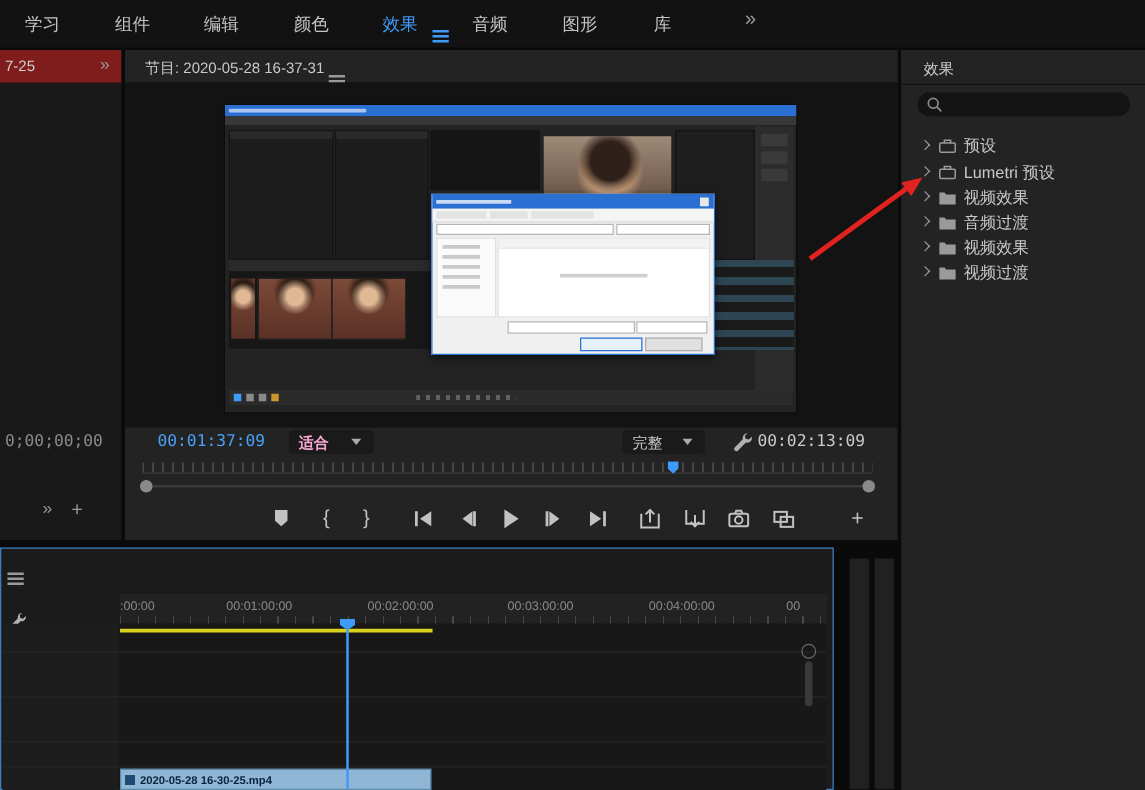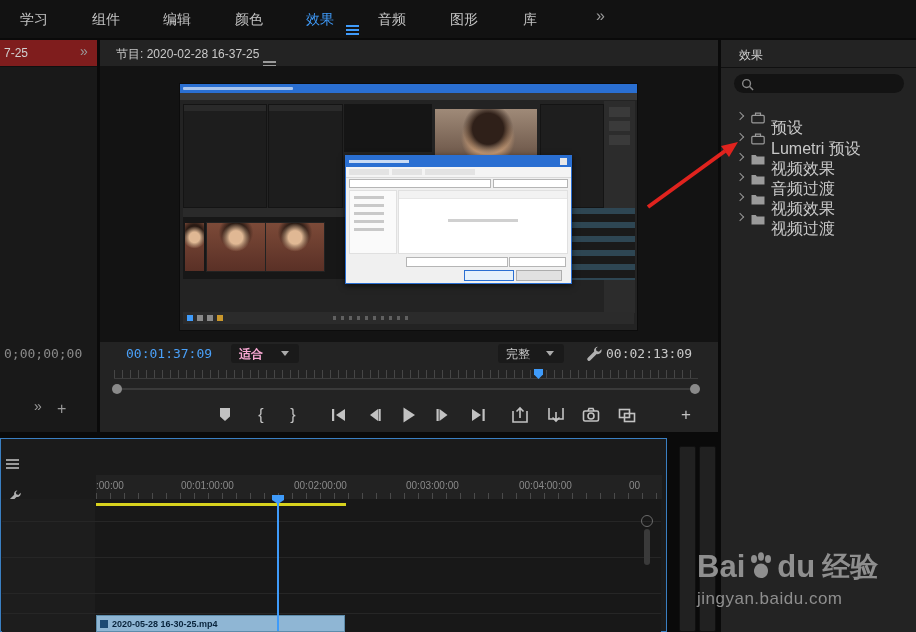--- a/index.html
+++ b/index.html
@@ -13,21 +13,21 @@
   .hamb::before{top:-4px}.hamb::after{top:4px}
   .hamb.blue{background:#3f9bfa;}
   .chev{display:inline-block;width:5px;height:5px;border-top:1.5px solid #969696;border-right:1.5px solid #969696;transform:rotate(45deg);}
   .caret{display:inline-block;width:0;height:0;border-left:4px solid transparent;border-right:4px solid transparent;border-top:5px solid #ababab;}
   .menu-item{position:absolute;top:11px;font-size:14px;color:#c4c4c4;cursor:default;}
   .tbtn{position:absolute;width:26px;height:26px;display:flex;align-items:center;justify-content:center;}
   .tl-line{position:absolute;left:1px;width:659px;height:1px;background:#262626;}
   .fx-row{position:absolute;left:0;width:195px;height:19px;}
   .fx-row .chev{position:absolute;left:16px;top:7px;}
   .fx-row .ficon{position:absolute;left:30px;top:4px;}
-  .fx-row .flabel{position:absolute;left:50px;top:12px;font-size:16px;color:#c9c9c9;}
+  .fx-row .flabel{position:absolute;left:50px;top:2px;font-size:13px;color:#c9c9c9;}
   .ticks{background:repeating-linear-gradient(90deg,#4a4a4a 0 1px,transparent 1px 14px);}
   .mini-ticks{background:repeating-linear-gradient(90deg,#464646 0 1px,transparent 1px 8px);}
   .webcam{background:
     radial-gradient(circle at 52% 30%, #2f2019 0 22%, rgba(0,0,0,0) 36%),
     radial-gradient(circle at 52% 44%, #e7c3a2 0 13%, #c29874 26%, rgba(0,0,0,0) 42%),
     linear-gradient(180deg,#9f8a78 0%,#6e584a 70%,#4a372d 100%);}
   .thumb{background:
     radial-gradient(circle at 50% 30%, #e0b894 0 15%, rgba(0,0,0,0) 32%),
     radial-gradient(circle at 50% 20%, #2a1b14 0 20%, rgba(0,0,0,0) 36%),
     linear-gradient(180deg,#7c4a38 0%,#5a3026 100%);}
@@ -55,21 +55,21 @@
       <span class="abs txt" style="left:4px;top:6px;font-size:12px;color:#d0d0d0;">7-25</span>
       <span class="abs txt" style="left:80px;top:3px;font-size:14px;color:#9a9a9a;">»</span>
     </div>
     <span class="abs txt mono" style="left:4px;top:306px;font-size:13px;color:#8a8a8a;">0;00;00;00</span>
     <span class="abs txt" style="left:34px;top:358px;font-size:14px;color:#9a9a9a;">»</span>
     <span class="abs txt" style="left:57px;top:360px;font-size:16px;color:#9a9a9a;">+</span>
   </div>
 
   <div class="abs" style="left:100px;top:40px;width:618px;height:392px;background:#232323;">
     <div class="abs" style="left:0;top:0;width:618px;height:26px;background:#232323;border-bottom:1px solid #101010;">
-      <span class="abs txt" style="left:16px;top:6px;font-size:12px;color:#c9c9c9;">节目: 2020-02-28 16-37-25</span>
+      <span class="abs txt" style="left:16px;top:6px;font-size:12px;color:#c9c9c9;">节目: 2020-05-28 16-37-31</span>
       <span class="hamb abs" style="left:163px;top:13px;"></span>
     </div>
 
     <div class="abs" style="left:0;top:26px;width:618px;height:276px;background:#131313;">
 
       <div class="abs" style="left:80px;top:18px;width:457px;height:246px;background:#232323;outline:1px solid #0c0c0c;">
         <div class="abs" style="left:0;top:0;width:457px;height:9px;background:#2a6fd2;">
           <div class="abs" style="left:3px;top:3px;width:110px;height:3px;background:rgba(255,255,255,.6);border-radius:1px;"></div>
         </div>
         <div class="abs" style="left:0;top:9px;width:457px;height:7px;background:#383838;"></div>
@@ -329,30 +329,14 @@
           </svg></span>
       <span class="flabel">视频过渡</span>
     </div>
   </div>
 
   <svg class="abs" style="left:640px;top:135px;z-index:50;" width="110" height="80" viewBox="0 0 110 80">
     <line x1="8" y1="72" x2="85" y2="16" stroke="#e0231e" stroke-width="4"></line>
     <polygon points="98,7 89,22 81,11" fill="#e0231e"></polygon>
   </svg>
 
-  <div class="abs" style="left:697px;top:548px;width:215px;z-index:60;color:#8f8f8f;">
-    <div style="display:flex;align-items:center;">
-      <span style="font-size:31px;font-weight:bold;">Bai</span>
-      <span style="margin:0 1px;">
-        <svg width="30" height="30" viewBox="0 0 30 30" fill="#8f8f8f">
-          <ellipse cx="8" cy="9" rx="3" ry="4"></ellipse>
-          <ellipse cx="15" cy="6.5" rx="3" ry="4.2"></ellipse>
-          <ellipse cx="22" cy="9" rx="3" ry="4"></ellipse>
-          <path d="M8 21c0-4 3.2-7.5 7-7.5s7 3.5 7 7.5-3 7-7 7-7-3-7-7z"></path>
-        </svg>
-      </span>
-      <span style="font-size:31px;font-weight:bold;">du</span>
-      <span style="font-size:28px;font-weight:bold;margin-left:7px;">经验</span>
-    </div>
-    <div style="font-size:17px;letter-spacing:.5px;margin-top:3px;">jingyan.baidu.com</div>
-  </div>
 
 </div>
 
 </body></html>

